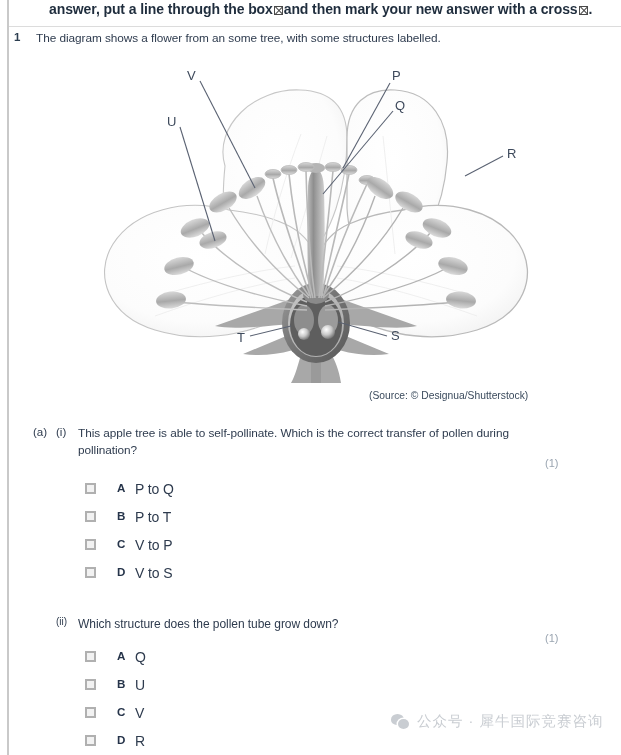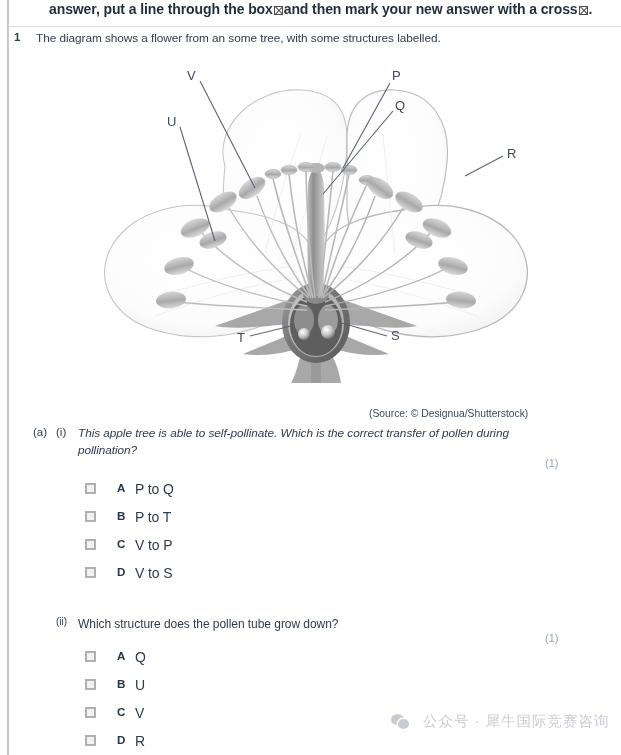--- a/index.html
+++ b/index.html
@@ -94,21 +94,21 @@
     left: 95px;
     top: 58px;
     width: 440px;
     height: 325px;
   }
   .diagram-wrap svg { display: block; }
 
   .source {
     position: absolute;
     left: 369px;
-    top: 408px;
+    top: 390px;
     font-size: 10.3px;
     color: #3a4a5c;
     white-space: nowrap;
   }
 
   
   .sub-a {
     position: absolute;
     left: 33px;
     top: 425px;
@@ -122,21 +122,20 @@
   }
   .qtext-a {
     position: absolute;
     left: 78px;
     top: 425px;
     width: 470px;
     font-size: 11.8px;
     line-height: 17px;
     letter-spacing: -0.05px;
     color: #2e3b4e;
-    font-style: italic;
   }
   .marks-1 {
     position: absolute;
     left: 545px;
     top: 457px;
     font-size: 11px;
     color: #9aa5b1;
   }
 
   .sub-ii {
@@ -200,21 +199,21 @@
     white-space: nowrap;
   }
 
   
   .watermark {
     position: absolute;
     left: 391px;
     top: 712px;
     display: flex;
     align-items: center;
-    gap: 13px;
+    gap: 7px;
     color: #c9cdd2;
     font-size: 14.5px;
     letter-spacing: 1px;
     white-space: nowrap;
   }
   .wechat-icon {
     width: 19px;
     height: 16px;
     position: relative;
     flex: none;

